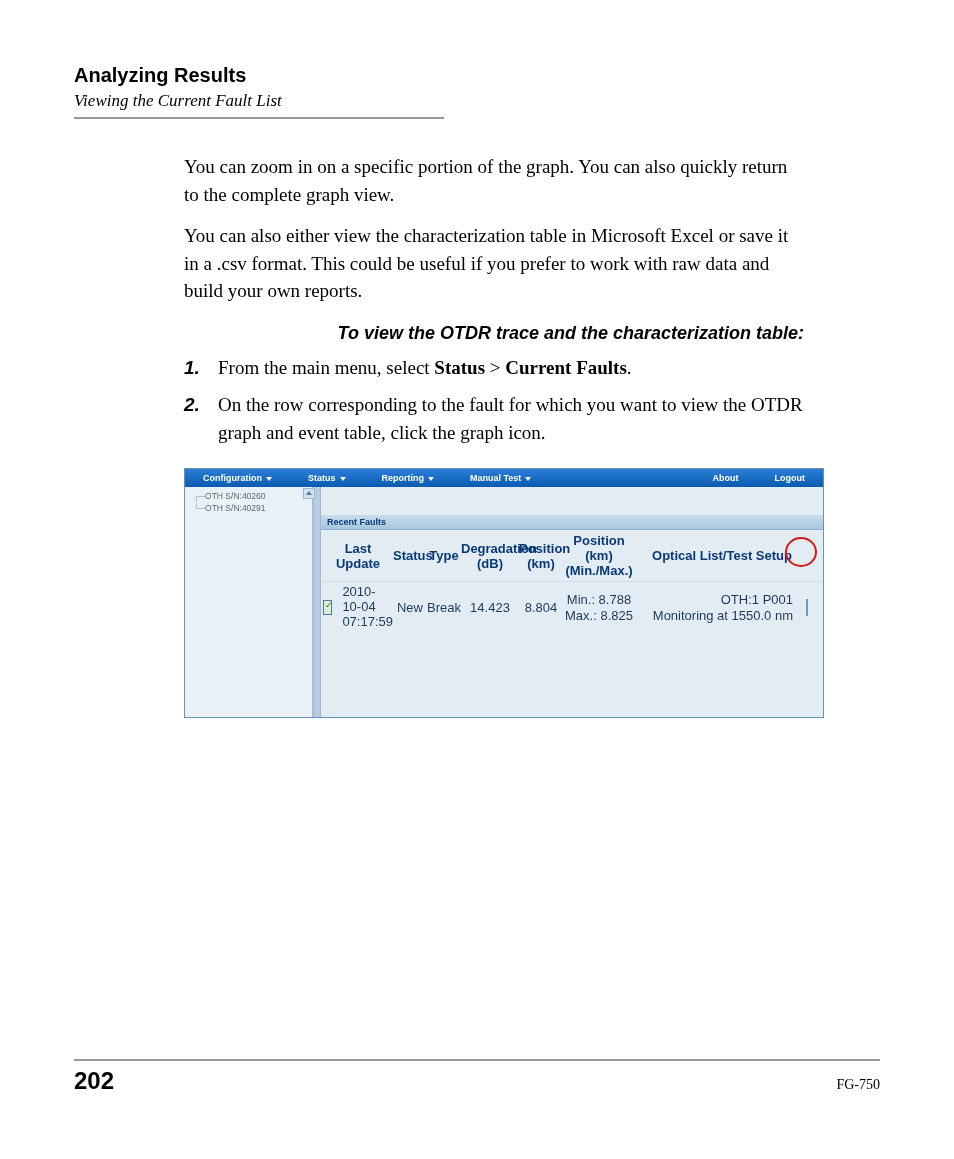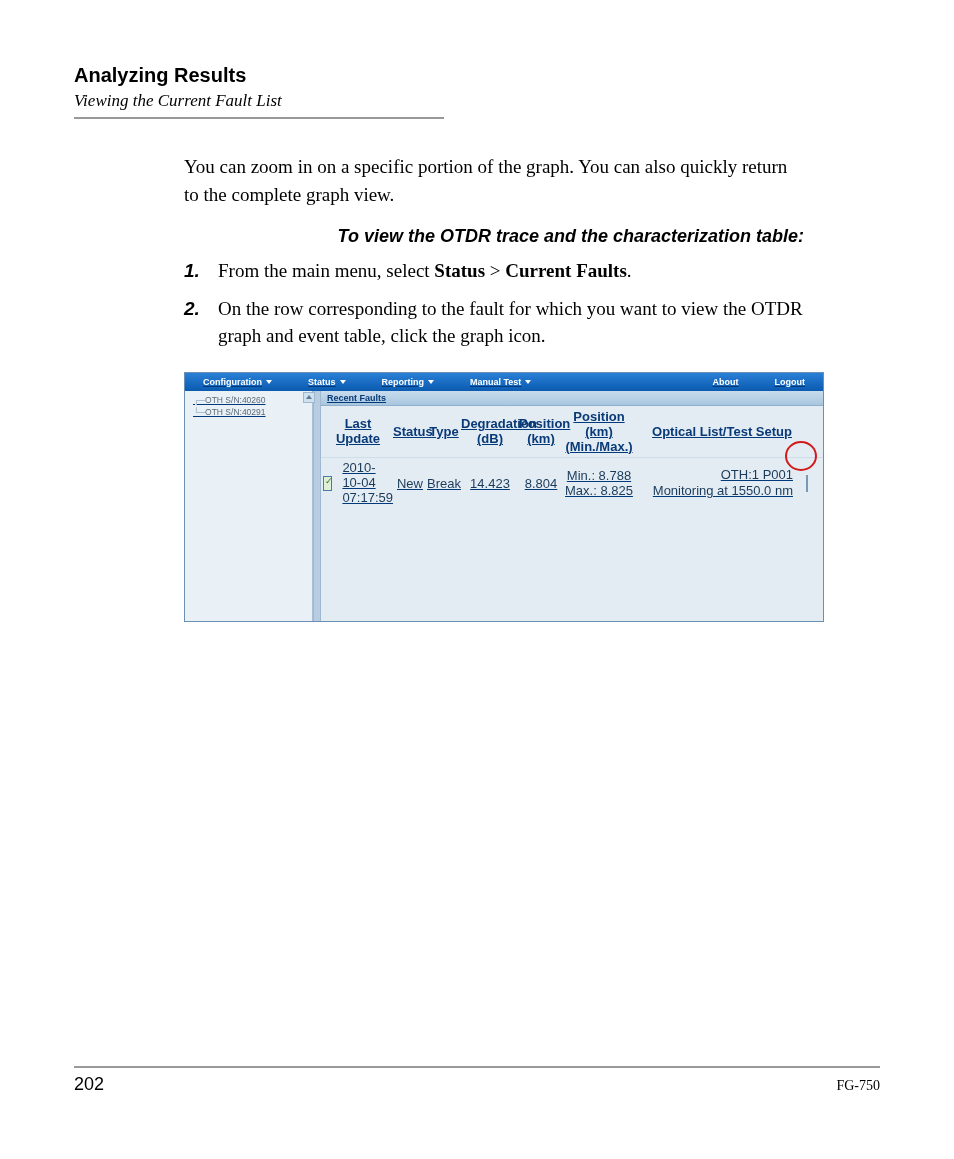--- a/index.html
+++ b/index.html
@@ -7,34 +7,34 @@
   .hdr-title{font-family:Arial,Helvetica,sans-serif;font-weight:700;font-size:20px;margin:0 0 4px 0;}
   .hdr-sub{font-style:italic;font-size:17px;margin:0 0 6px 0;}
   .hdr-rule{border:none;border-top:2px solid #999;margin:0;width:370px;}
   .body{margin:34px 0 0 110px;width:620px;}
   .para{font-size:19px;line-height:1.45;margin:0 0 14px 0;}
   .instr{font-family:Arial,Helvetica,sans-serif;font-weight:700;font-style:italic;font-size:18px;margin:18px 0 10px 0;text-align:right;}
   .step{display:flex;font-size:19px;line-height:1.45;margin:0 0 10px 0;}
   .step-num{font-family:Arial,Helvetica,sans-serif;font-weight:700;font-style:italic;width:34px;flex:none;}
   .step-txt{flex:1;}
   .b{font-weight:700;}
-  .shot{margin:22px 0 0 0;width:640px;height:250px;border:1px solid #6b8fb5;background:#000000;font-family:Verdana,Arial,sans-serif;font-size:9px;color:#003a7a;position:relative;box-sizing:border-box;text-decoration:underline;}
+  .shot{margin:22px 0 0 0;width:640px;height:250px;border:1px solid #6b8fb5;background:#000000;font-family:Verdana,Arial,sans-serif;font-size:9px;color:#003a7a;position:relative;box-sizing:border-box;}
   .menubar{display:flex;height:18px;background:linear-gradient(#2a7fd6,#0a5bb0);color:#fff;font-weight:700;align-items:center;}
   .menubar .item{padding:0 18px;white-space:nowrap;cursor:default;}
   .menubar .sp{flex:1}
   .tri{display:inline-block;margin-left:4px;width:0;height:0;border-left:3px solid transparent;border-right:3px solid transparent;border-top:4px solid #fff;vertical-align:middle;}
   .shot-body{display:flex;height:calc(100% - 18px);}
   .tree{width:128px;background:#e9f0f6;border-right:1px solid #a8c0d8;padding:4px 2px;box-sizing:border-box;font-size:8.5px;color:#5a6b7a;}
   .tree-ln{margin:0 0 2px 6px;white-space:nowrap;}
   .tree .dash{color:#8aa0b5;}
   .tree-scroll{position:absolute;left:118px;top:19px;width:10px;height:9px;background:#cfe0ee;border:1px solid #9fb8cf;}
   .tree-scroll::after{content:'';position:absolute;left:2px;top:2px;border-left:3px solid transparent;border-right:3px solid transparent;border-bottom:4px solid #5a7a9a;}
   .separator{width:6px;background:#b8cde0;border-left:1px solid #9fb8cf;border-right:1px solid #9fb8cf;}
   .main{flex:1;background:#e4ecf3;}
-  .rf-title{background:linear-gradient(#c8dced,#a8c6de);color:#083a78;font-weight:700;padding:2px 6px;border-bottom:1px solid #8db0ce;}
+  .rf-title{background:linear-gradient(#c8dced,#a8c6de);color:#083a78;font-weight:700;padding:2px 6px;border-bottom:1px solid #8db0ce;margin-top:28px;}
   .tbl{display:flex;align-items:center;padding:3px 2px;border-bottom:1px solid #cdddea;color:#083a78;font-weight:700;font-size:13px;text-align:center;}
   .tbl.row{font-weight:400;color:#1a3a5a;border-bottom:none;}
   .c-upd{width:70px;}
   .c-st{width:34px;}
   .c-ty{width:34px;}
   .c-deg{width:58px;}
   .c-pos{width:44px;}
   .c-mm{width:72px;}
   .c-route{flex:1;text-align:right;padding-left:16px;}
   .c-icon{width:28px;}
@@ -42,33 +42,34 @@
   .doc-ico{width:11px;height:13px;border:1px solid #4a7aa8;background:#dff0d6;position:relative;}
   .doc-ico::after{content:'✓';position:absolute;left:1px;top:-1px;font-size:9px;color:#2a7a2a;}
   .minmax{line-height:1.2;}
   .route-cell{line-height:1.25;}
   .graph-ico{width:18px;height:16px;border:1px solid #7a98b5;background:#fff;position:relative;}
   .graph-ico svg{position:absolute;inset:0;}
   .circle{position:absolute;right:6px;top:68px;width:28px;height:26px;border:2px solid #d21a1a;border-radius:50%;}
   .footer{position:absolute;left:74px;right:74px;bottom:64px;}
   .footer-rule{border:none;border-top:2px solid #999;margin:0 0 6px 0;}
   .foot-row{display:flex;justify-content:space-between;align-items:baseline;}
-  .page-num{font-family:Arial,Helvetica,sans-serif;font-weight:400;font-size:18px;}
+  .page-num{font-family:Arial,Helvetica,sans-serif;font-weight:700;font-size:24px;}
   .doc-id{font-size:14px;}
 </style>
 </head>
 <body>
 
 <div class="page">
   <h1 class="hdr-title">Analyzing Results</h1>
   <div class="hdr-sub">Viewing the Current Fault List</div>
   <hr class="hdr-rule">
 
   <div class="body">
     <p class="para">You can zoom in on a specific portion of the graph. You can also quickly return to the complete graph view.</p>
+    <p class="para">You can also either view the characterization table in Microsoft Excel or save it in a .csv format. This could be useful if you prefer to work with raw data and build your own reports.</p>
 
     <div class="instr">To view the OTDR trace and the characterization table:</div>
 
     <div class="step">
       <div class="step-num">1.</div>
       <div class="step-txt">
         <span>From the main menu, select </span><span class="b">Status</span><span> &gt; </span><span class="b">Current Faults</span><span>.</span>
       </div>
     </div>
 

